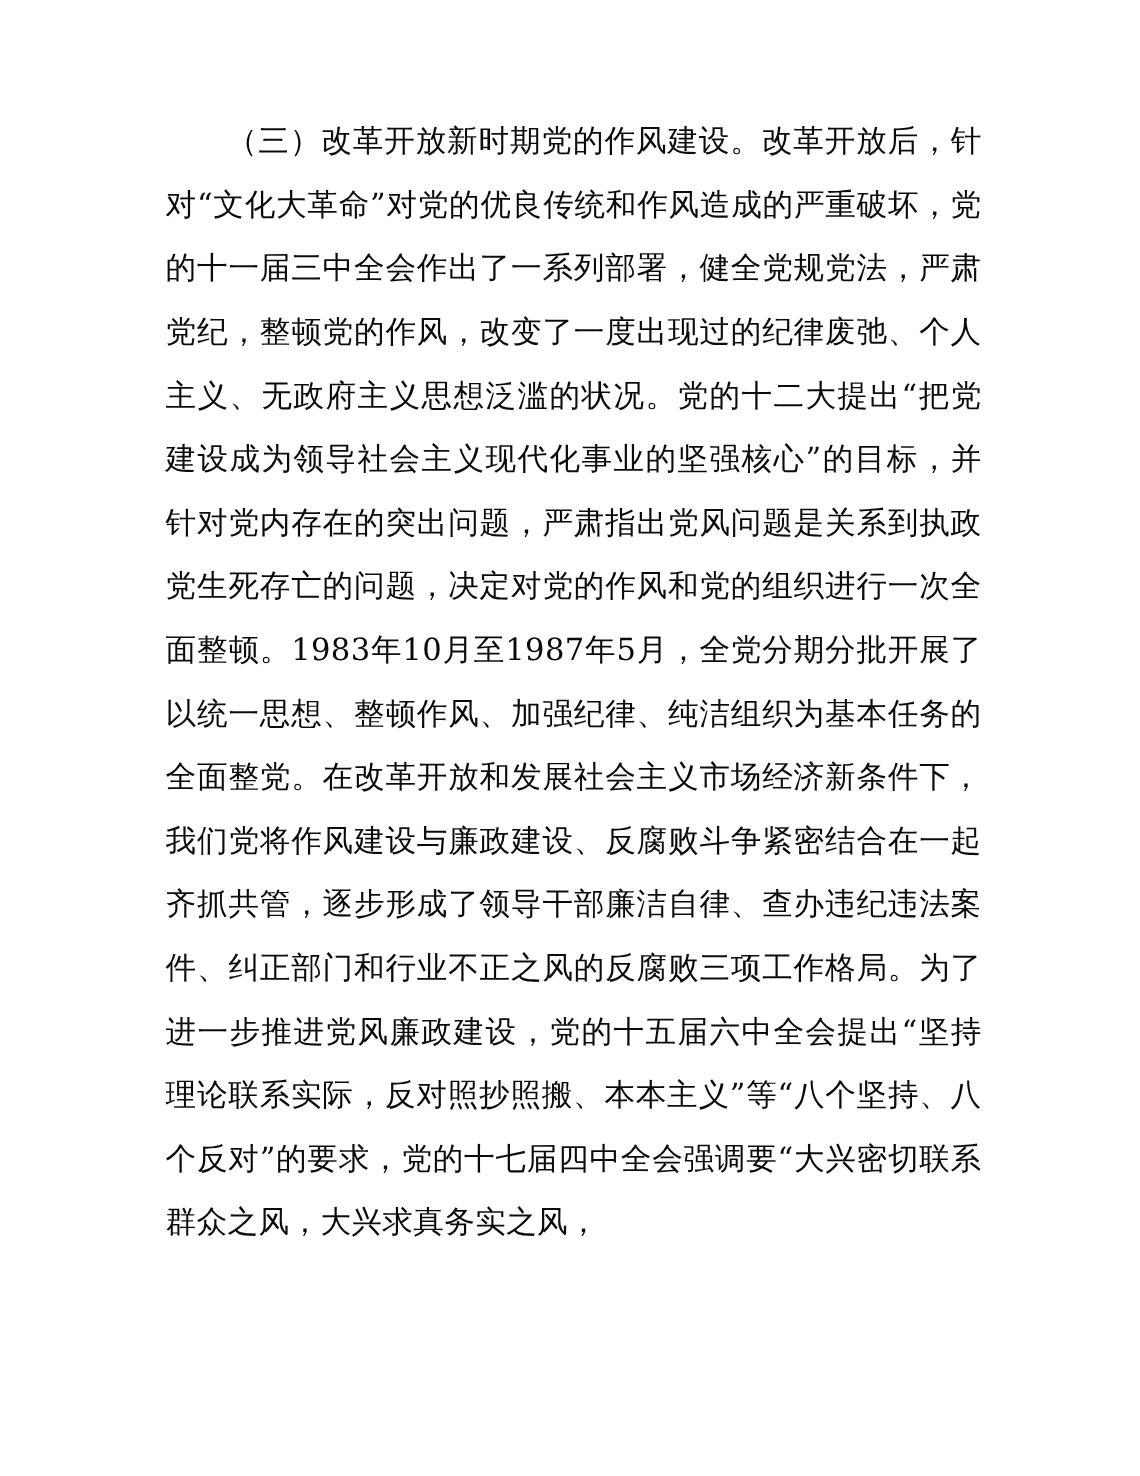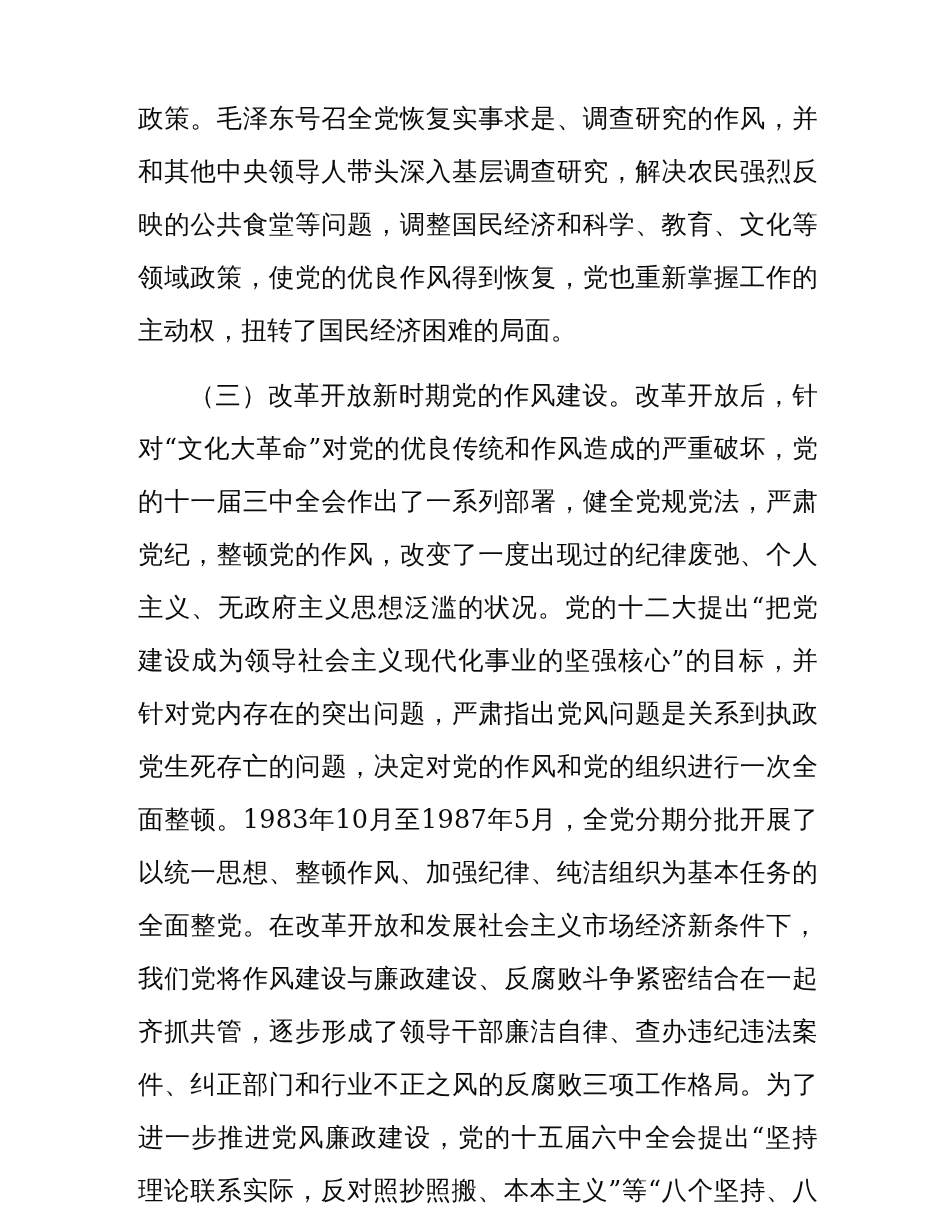--- a/index.html
+++ b/index.html
@@ -37,16 +37,15 @@
   }
   p.spacer-after {
     margin-bottom: 12px;
   }
 </style>
 </head>
 <body>
 
 <div class="page">
   <div class="doc-body">
-    <p class="para spacer-after">政策。毛泽东号召全党恢复实事求是、调查研究的作风，并和其他中央领导人带头深入基层调查研究，解决农民强烈反映的公共食堂等问题，调整国民经济和科学、教育、文化等领域政策，使党的优良作风得到恢复，党也重新掌握工作的主动权，扭转了国民经济困难的局面。</p>
     <p class="para indent">（三）改革开放新时期党的作风建设。改革开放后，针对“文化大革命”对党的优良传统和作风造成的严重破坏，党的十一届三中全会作出了一系列部署，健全党规党法，严肃党纪，整顿党的作风，改变了一度出现过的纪律废弛、个人主义、无政府主义思想泛滥的状况。党的十二大提出“把党建设成为领导社会主义现代化事业的坚强核心”的目标，并针对党内存在的突出问题，严肃指出党风问题是关系到执政党生死存亡的问题，决定对党的作风和党的组织进行一次全面整顿。1983年10月至1987年5月，全党分期分批开展了以统一思想、整顿作风、加强纪律、纯洁组织为基本任务的全面整党。在改革开放和发展社会主义市场经济新条件下，我们党将作风建设与廉政建设、反腐败斗争紧密结合在一起齐抓共管，逐步形成了领导干部廉洁自律、查办违纪违法案件、纠正部门和行业不正之风的反腐败三项工作格局。为了进一步推进党风廉政建设，党的十五届六中全会提出“坚持理论联系实际，反对照抄照搬、本本主义”等“八个坚持、八个反对”的要求，党的十七届四中全会强调要“大兴密切联系群众之风，大兴求真务实之风，</p>
   </div>
 </div>
 
 </body></html>

